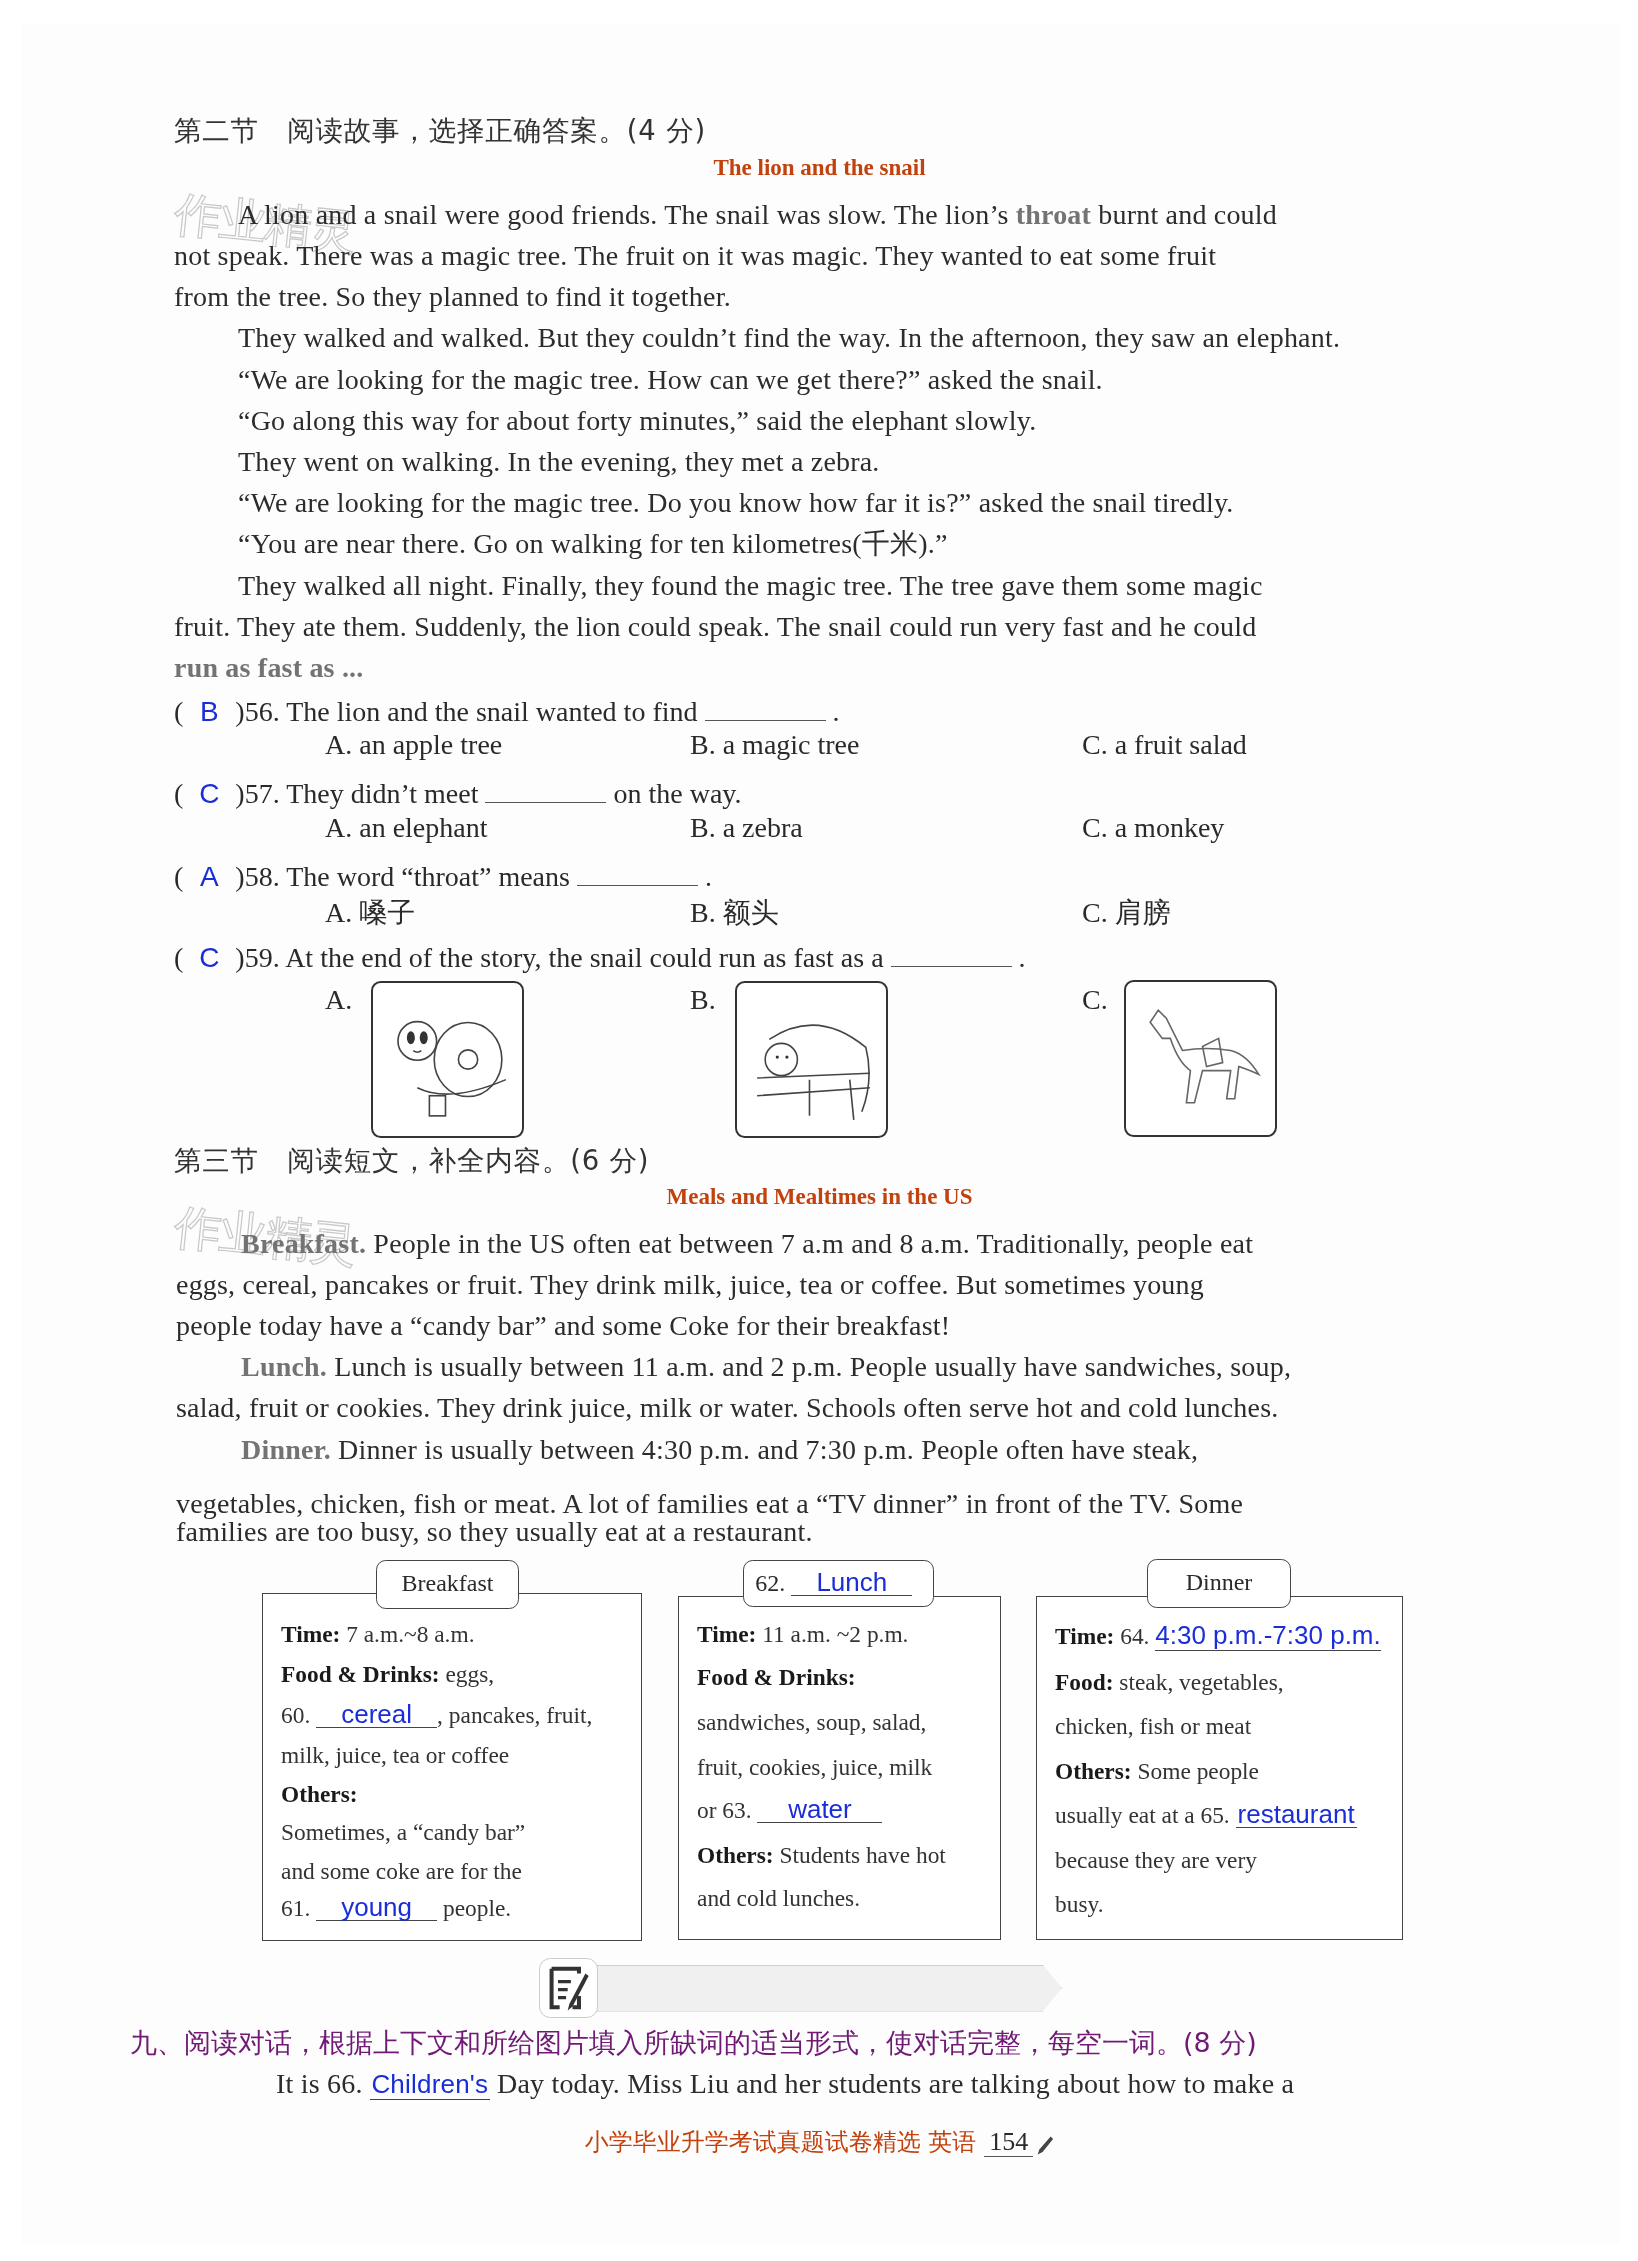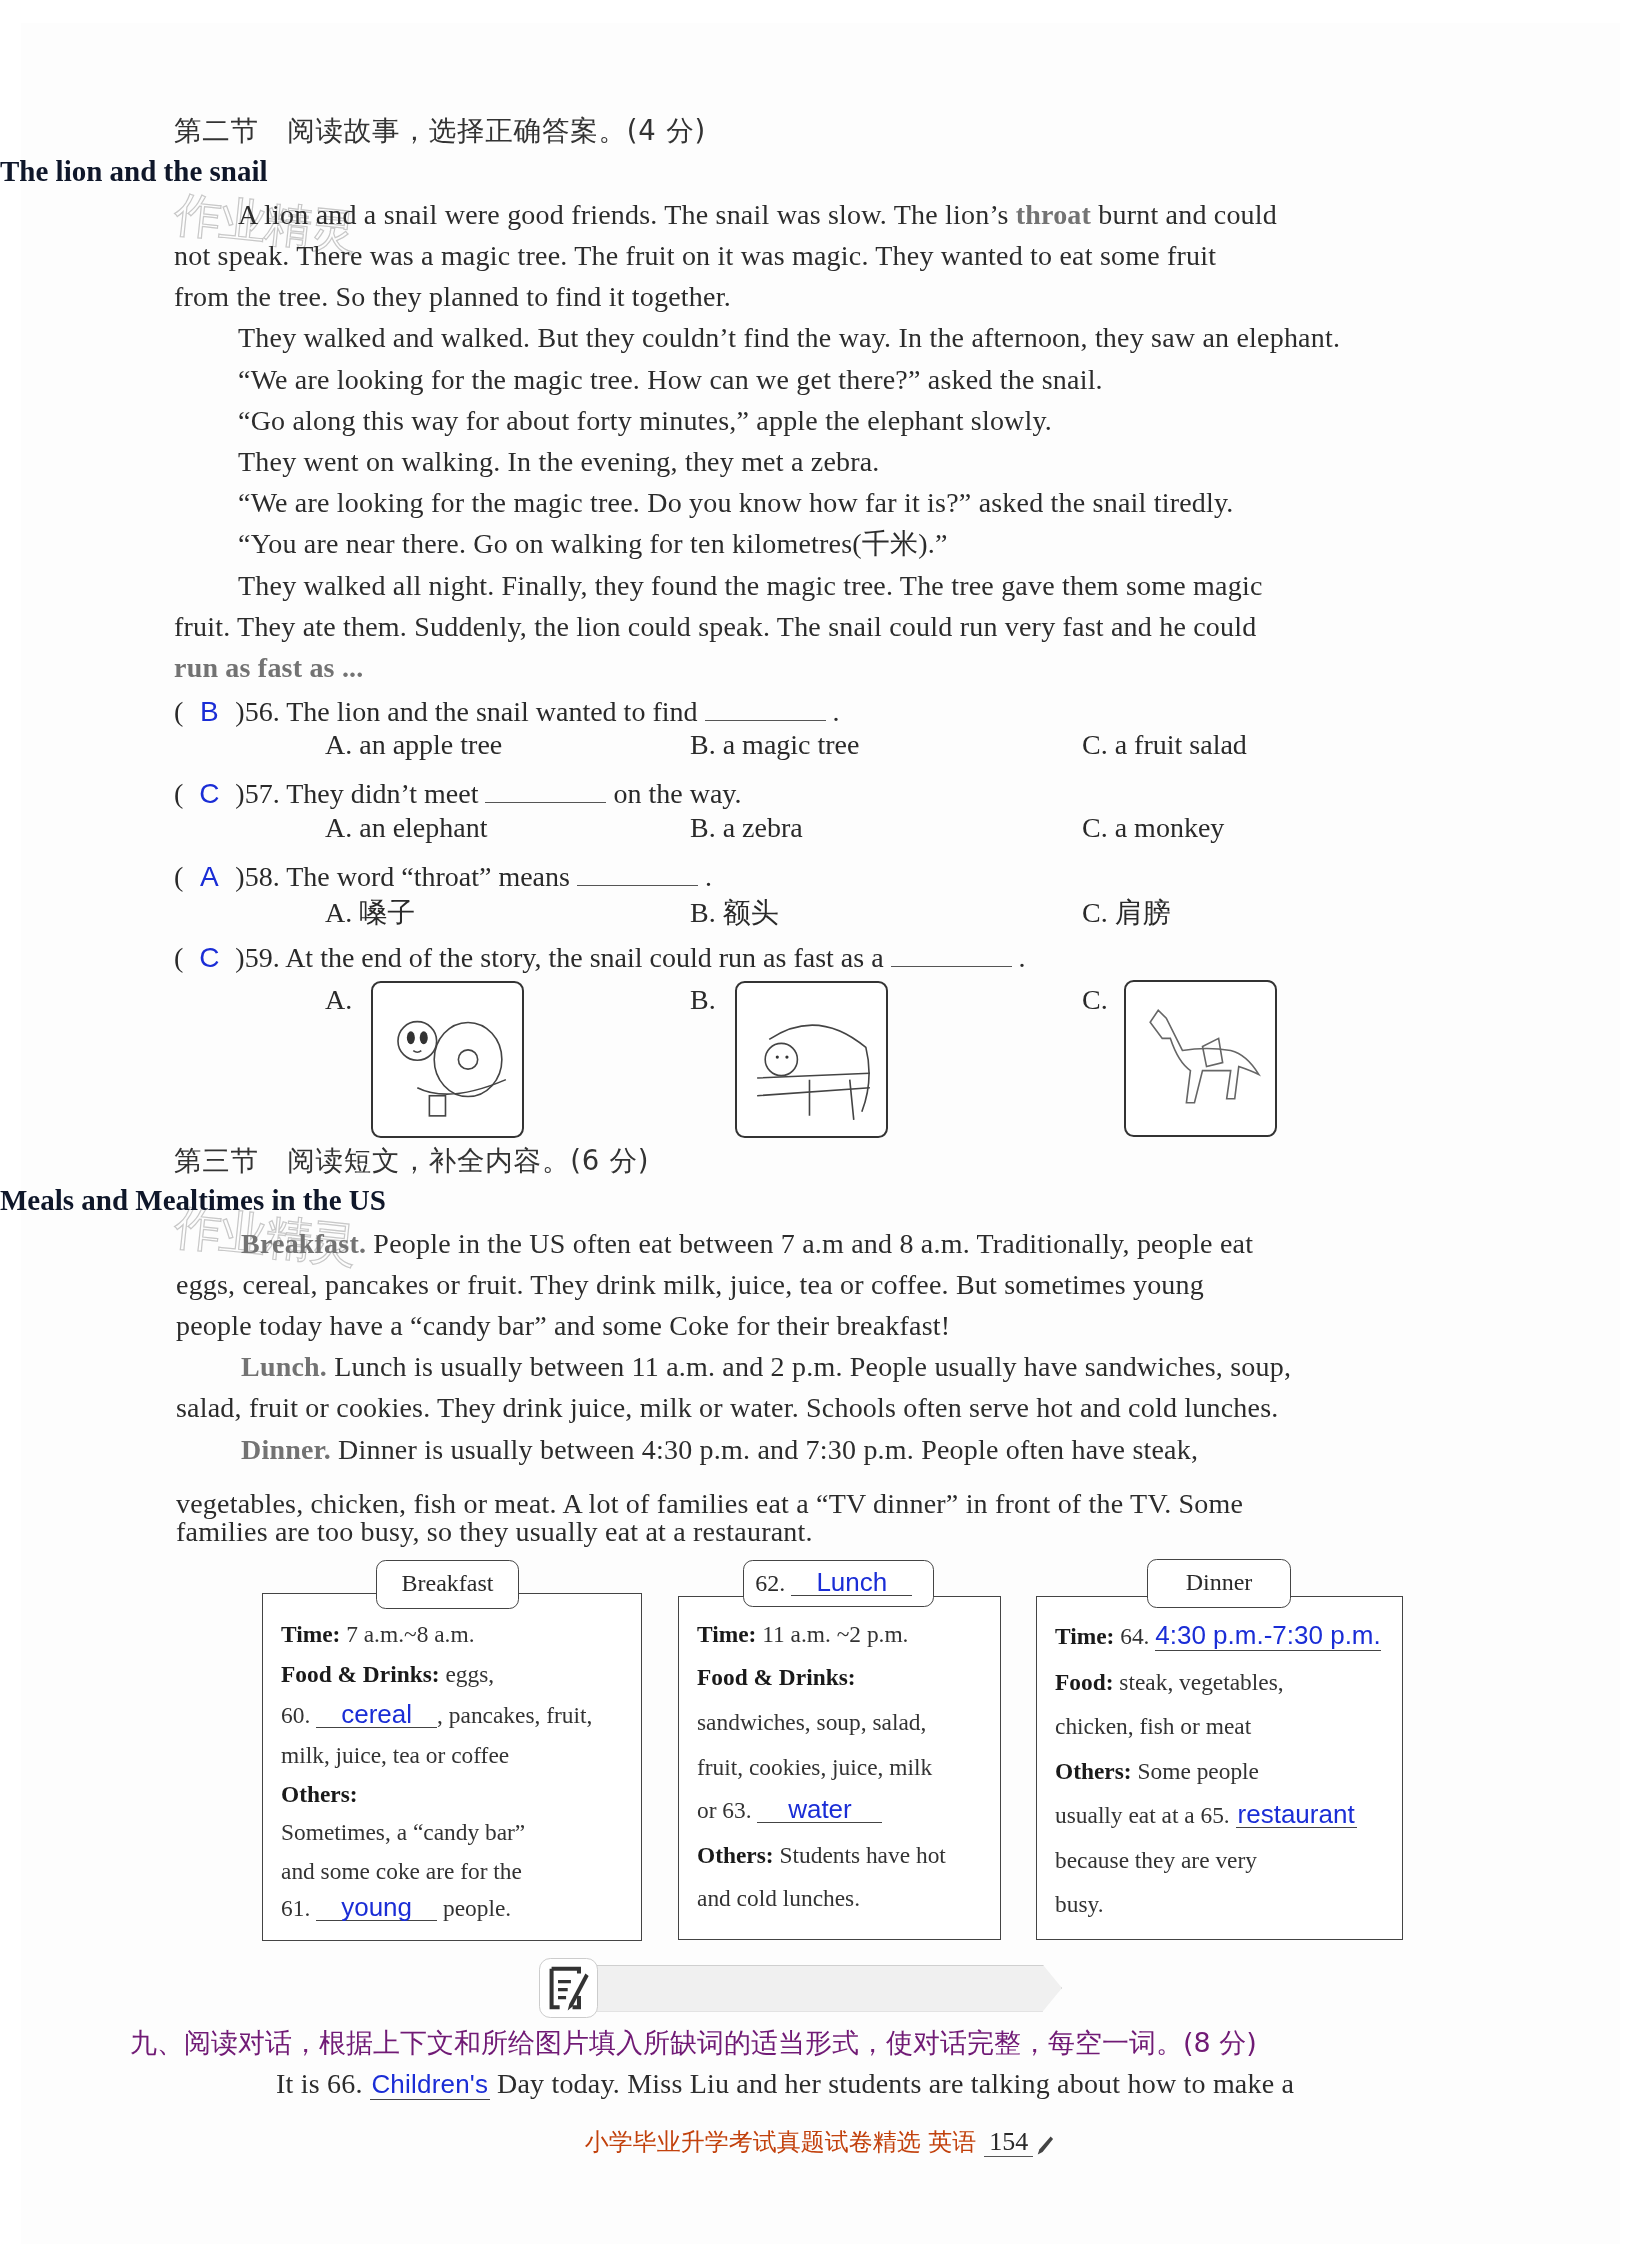--- a/index.html
+++ b/index.html
@@ -4,21 +4,21 @@
 <style>
   html, body { margin: 0; padding: 0; }
   body {
     width: 1639px; height: 2261px; background: #ffffff; position: relative; overflow: hidden;
     font-family: "Liberation Serif", "DejaVu Serif", serif; color: #2a2a2a;
   }
   .page { position: absolute; left: 21px; top: 22.6px; width: 1599px; height: 2221px; background: #fdfdfd; }
   .abs { position: absolute; white-space: nowrap; }
   .cn { font-family: "DejaVu Sans", sans-serif; }
   .sec-h { font-size: 27.5px; color: #333; letter-spacing: 0.8px; }
-  .title { font-weight: bold; font-size: 29px; color: #0f172a; left: 0; width: 1639px; }
+  .title { font-weight: bold; font-size: 23px; color: #c2410c; left: 0; width: 1639px; text-align: center; }
   .p { font-size: 28px; line-height: 41px; color: #2c2c2c; letter-spacing: 0.2px; }
   .bold { font-weight: bold; color: #737373; }
   .ans { color: #1a2dd6; font-family: "Liberation Sans", sans-serif; }
   .blank { display: inline-block; border-bottom: 1.6px solid #555; height: 31px; vertical-align: baseline; text-align: center; }
   .q { font-size: 28px; }
   .opt { font-size: 28px; }
   .imgbox { position: absolute; border: 2.4px solid #333; border-radius: 9.7px; background: #fff; }
   .mbox { position: absolute; border: 1.6px solid #444; background: #fff; }
   .mtab { position: absolute; border: 1.6px solid #444; border-radius: 9.7px; background: #fff; font-size: 24px; text-align: center; line-height: 45px; }
   .mline { position: absolute; left: 18px; font-size: 23.4px; line-height: 44px; white-space: nowrap; color: #333; }
@@ -42,21 +42,21 @@
 <div class="wm" style="left:174px; top:1205px;">作业精灵</div>
 
 <div class="abs cn sec-h" style="left:174px; top:113px;">第二节　阅读故事，选择正确答案。(4 分)</div>
 <div class="abs title" style="top:155px;">The lion and the snail</div>
 <div id="s2-lines">
     <div class="abs p" style="left: 238px; top: 194px;"><span>A lion and a snail were good friends. The snail was slow. The lion’s </span><span class="bold">throat</span><span> burnt and could</span></div>
     <div class="abs p" style="left: 174px; top: 235px;"><span>not speak. There was a magic tree. The fruit on it was magic. They wanted to eat some fruit</span></div>
     <div class="abs p" style="left: 174px; top: 276px;"><span>from the tree. So they planned to find it together.</span></div>
     <div class="abs p" style="left: 238px; top: 317px;"><span>They walked and walked. But they couldn’t find the way. In the afternoon, they saw an elephant.</span></div>
     <div class="abs p" style="left: 238px; top: 359px;"><span>“We are looking for the magic tree. How can we get there?” asked the snail.</span></div>
-    <div class="abs p" style="left: 238px; top: 400px;"><span>“Go along this way for about forty minutes,” apple the elephant slowly.</span></div>
+    <div class="abs p" style="left: 238px; top: 400px;"><span>“Go along this way for about forty minutes,” said the elephant slowly.</span></div>
     <div class="abs p" style="left: 238px; top: 441px;"><span>They went on walking. In the evening, they met a zebra.</span></div>
     <div class="abs p" style="left: 238px; top: 482px;"><span>“We are looking for the magic tree. Do you know how far it is?” asked the snail tiredly.</span></div>
     <div class="abs p" style="left: 238px; top: 523px;"><span>“You are near there. Go on walking for ten kilometres(千米).”</span></div>
     <div class="abs p" style="left: 238px; top: 565px;"><span>They walked all night. Finally, they found the magic tree. The tree gave them some magic</span></div>
     <div class="abs p" style="left: 174px; top: 606px;"><span>fruit. They ate them. Suddenly, the lion could speak. The snail could run very fast and he could</span></div>
     <div class="abs p" style="left: 174px; top: 647px;"><span class="bold">run as fast as ...</span></div>
   </div>
 
 <div id="questions">
     <div class="abs q" style="left: 174px; top: 689px;"><span>(&nbsp;&nbsp;</span><span class="ans" style="display:inline-block;width:24px;text-align:center;">B</span><span>&nbsp;&nbsp;)</span><span>56</span><span>. </span><span>The lion and the snail wanted to find</span> <span class="blank" style="width:121px;"></span> <span>.</span></div>

